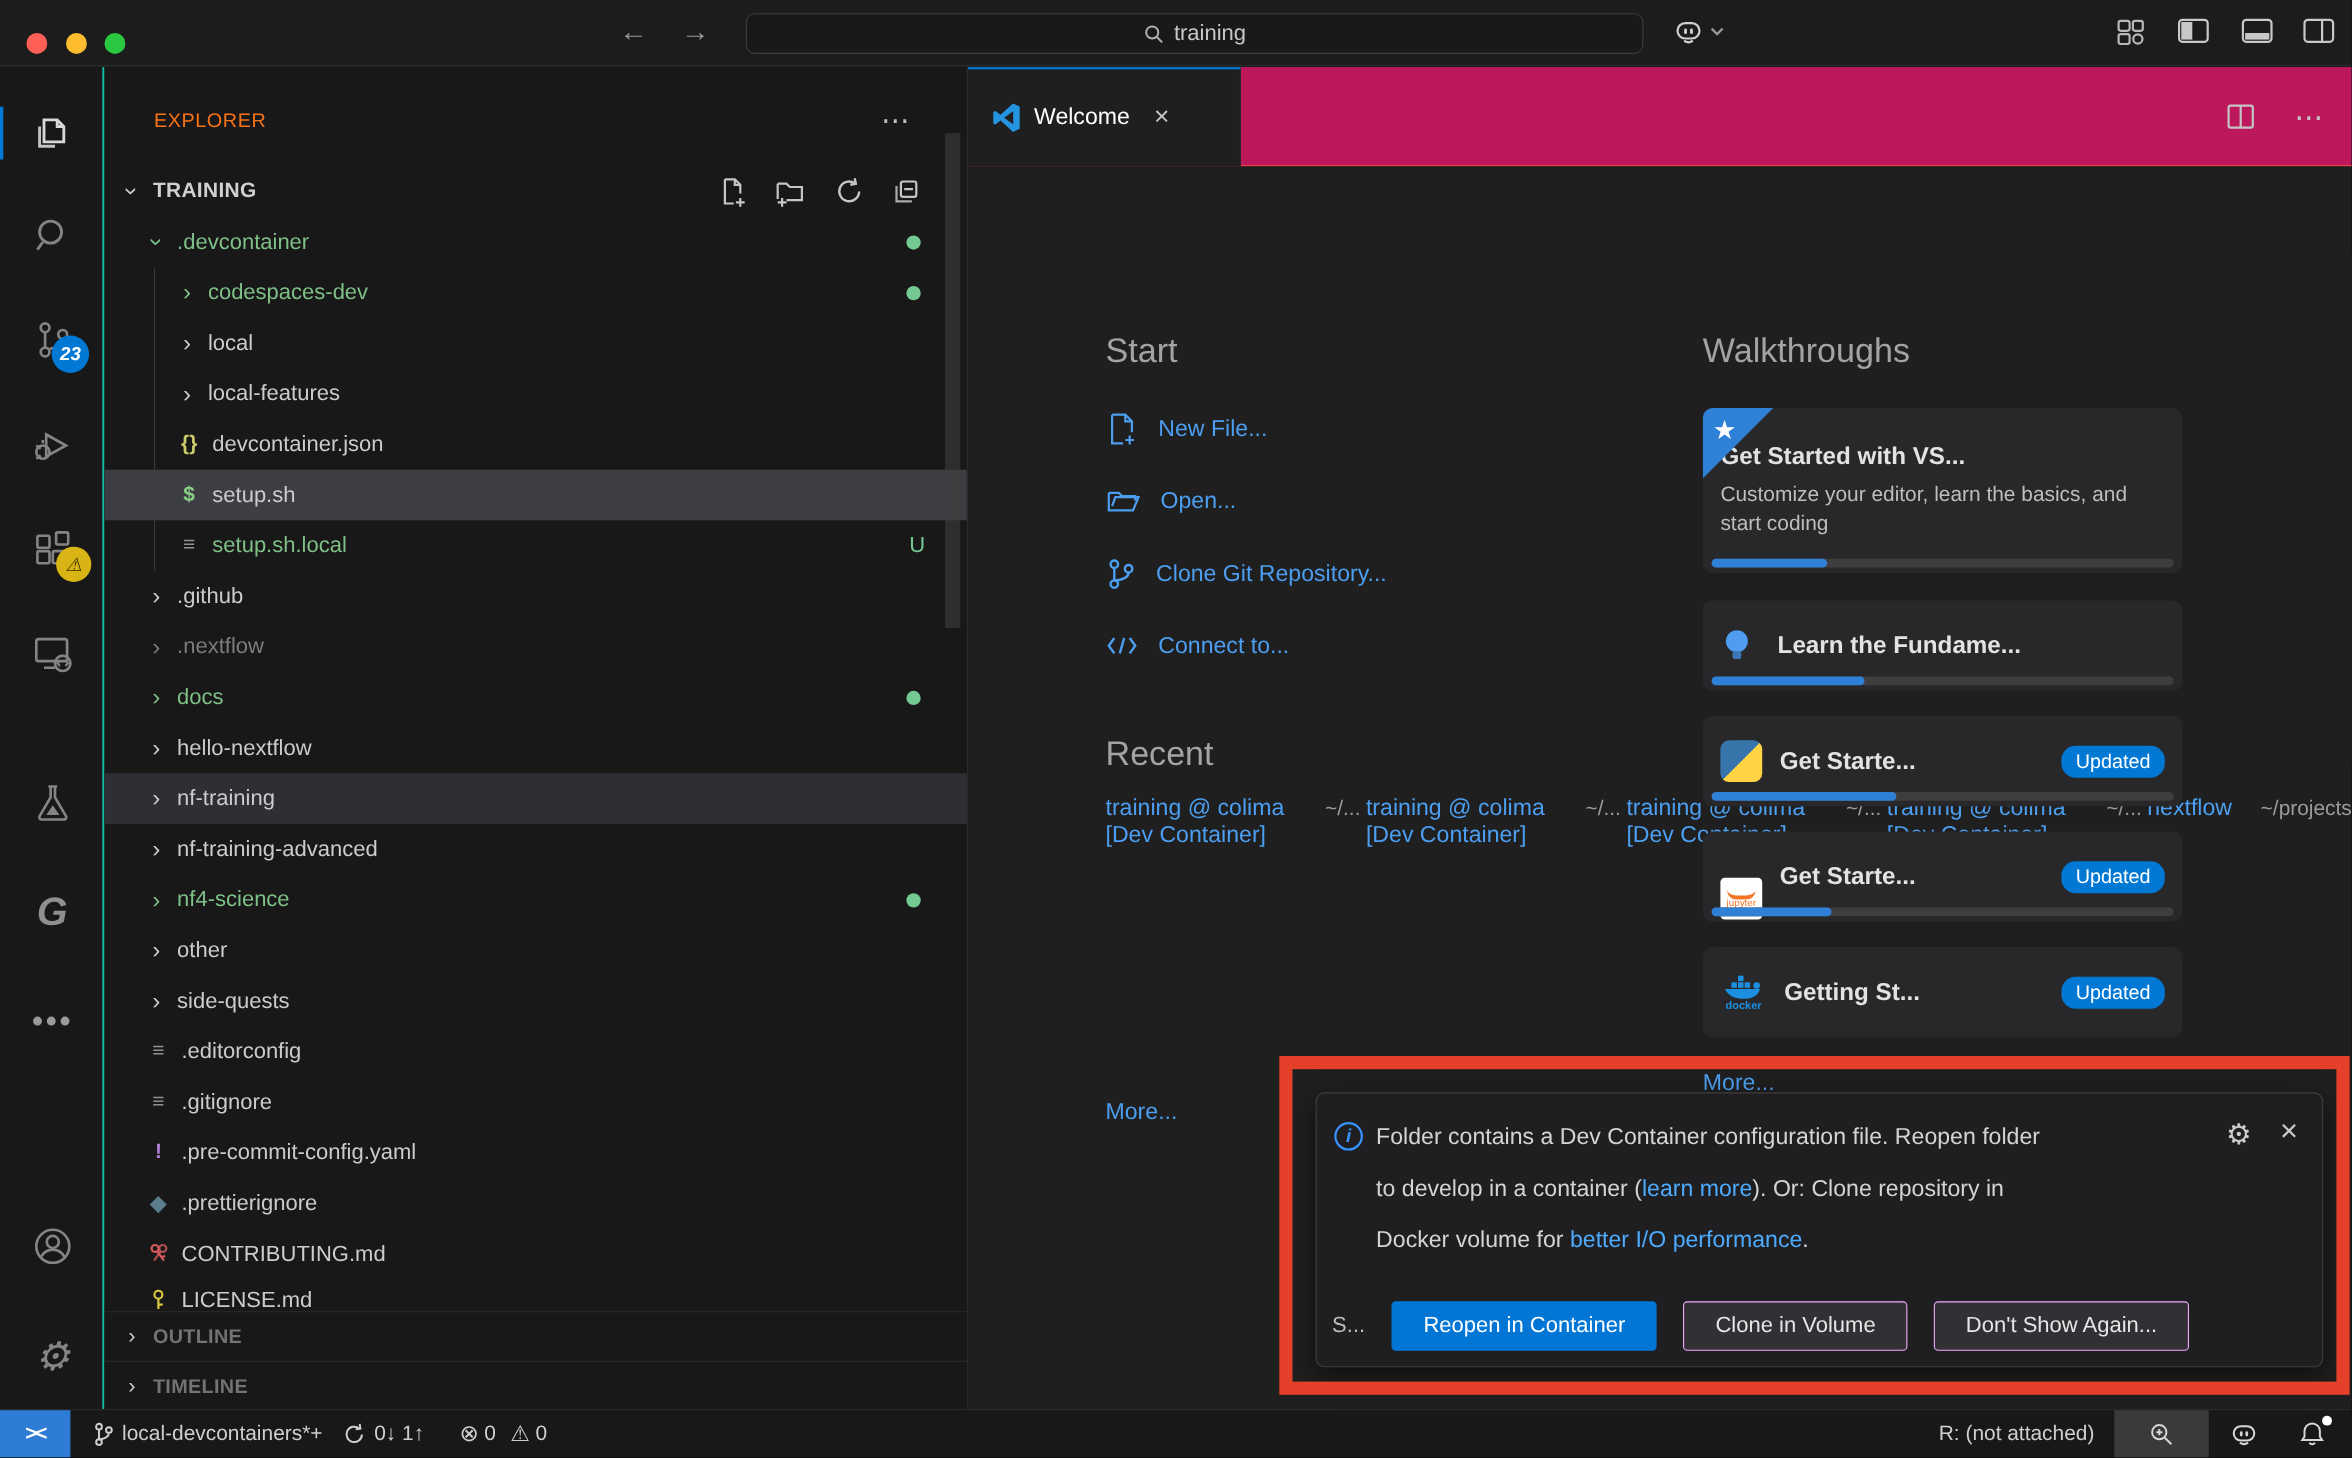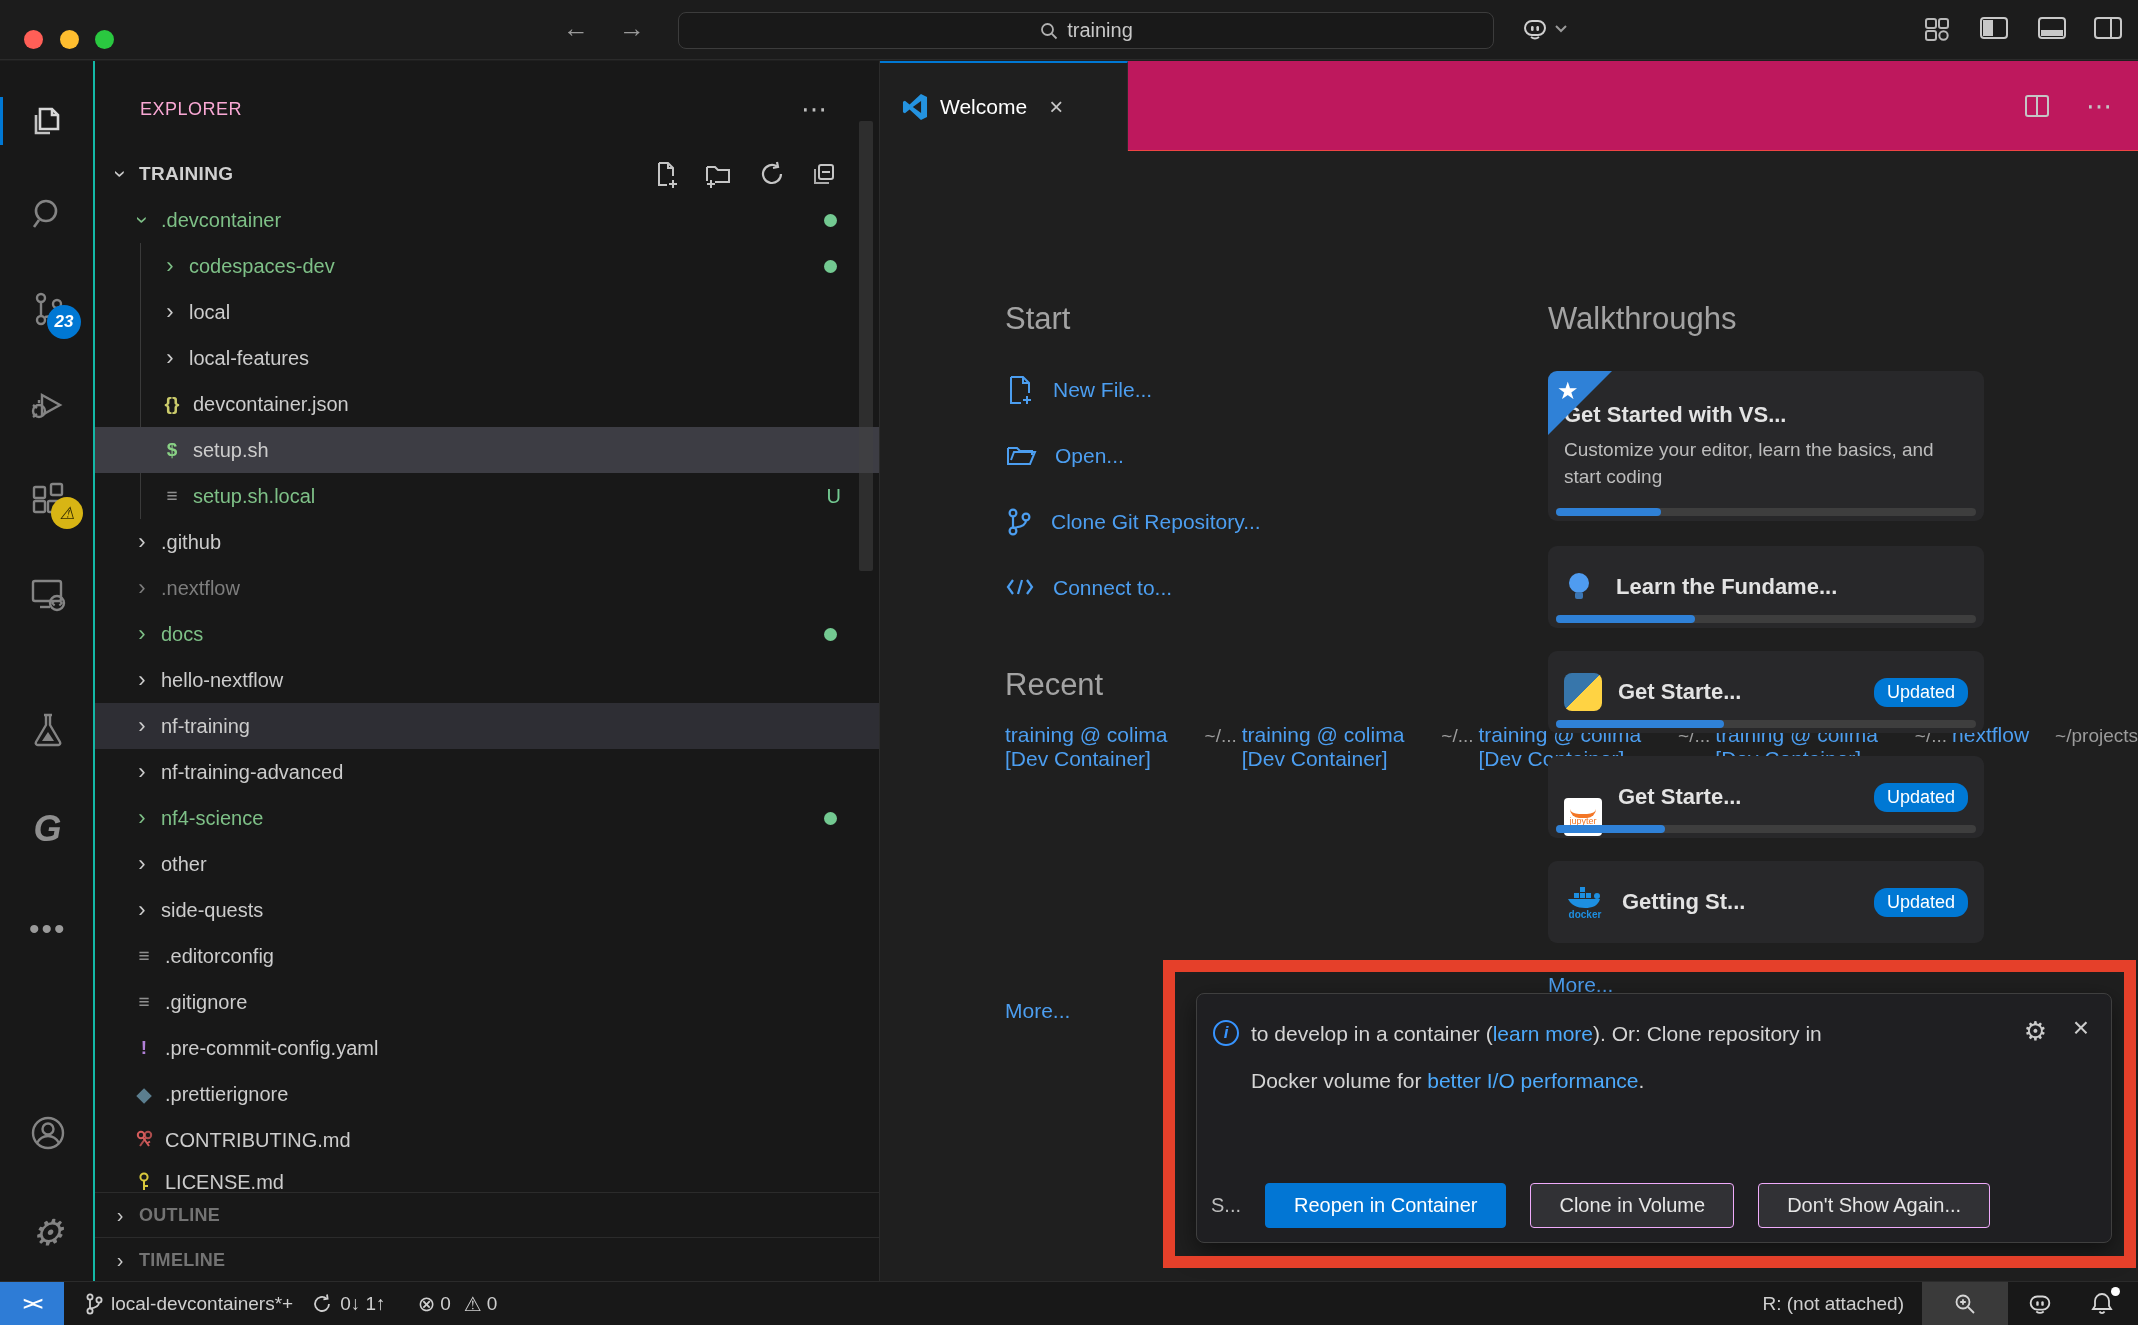--- a/index.html
+++ b/index.html
@@ -34,21 +34,21 @@
   .actbadge { position:absolute; right:14px; bottom:2px; min-width:34px; height:34px; border-radius:17px;
     background:#0078d4; color:#fff; font-size:17px; font-weight:700; display:flex; align-items:center; justify-content:center; padding:0 6px; }
   .warnbadge { position:absolute; right:12px; bottom:2px; width:32px; height:32px; border-radius:50%;
     background:#d8b514; color:#332a00; font-size:17px; display:flex; align-items:center; justify-content:center; }
   .gletter { font-size:36px; font-weight:800; color:#8f8f8f; }
   .dots3 { font-size:30px; letter-spacing:2px; color:#9a9a9a; }
   .gear-glyph { font-size:36px; }
   
   #sidebar { position:relative; width:785px; background:#181818; border-right:1px solid #2b2b2b; flex:none; overflow:hidden; }
   #explorer-head { position:absolute; left:0; top:20px; width:100%; height:56px; display:flex; align-items:center; }
-  #explorer-title { margin-left:45px; font-size:18px; color:#f9a8d4; letter-spacing:.5px; }
+  #explorer-title { margin-left:45px; font-size:18px; color:#f97316; letter-spacing:.5px; }
   #explorer-more { position:absolute; right:52px; font-size:26px; color:#bdbdbd; }
   #section-head { position:absolute; left:0; top:90px; width:100%; height:46px; display:flex; align-items:center; }
   #section-head .twist { margin-left:14px; }
   #section-title { margin-left:8px; font-size:19px; font-weight:700; color:#d0d0d0; letter-spacing:.3px; }
   #section-actions { position:absolute; right:40px; display:flex; gap:22px; color:#c5c5c5; align-items:center; }
   #tree { position:absolute; left:0; top:136px; width:100%; height:996px; overflow:hidden; }
   .row { height:46px; display:flex; align-items:center; position:relative; font-size:20px; color:#cccccc; }
   .row.lv0 { padding-left:36px; }
   .row.lv1 { padding-left:64px; }
   .row.t-green { color:#7ec087; }
@@ -648,20 +648,21 @@
               </div>
 
             </div>
         </div>
         <div id="walk-more">More...</div>
       </div>
 
       <div id="toast" style="position:absolute; left:316px; top:932px;">
         <div id="info-icon">i</div>
         <div id="toast-msg">
+            <div><span>Folder contains a Dev Container configuration file. Reopen folder</span></div>
             <div><span>to develop in a container (</span><span class="link">learn more</span><span>). Or: Clone repository in</span></div>
             <div><span>Docker volume for </span><span class="link">better I/O performance</span><span>.</span></div>
           </div>
         <span id="toast-gear">⚙</span>
         <span id="toast-close">×</span>
         <div id="toast-btns">
           <span id="toast-source">S...</span>
         <div class="nbtn primary">Reopen in Container</div>
             <div class="nbtn">Clone in Volume</div>
             <div class="nbtn">Don't Show Again...</div>

